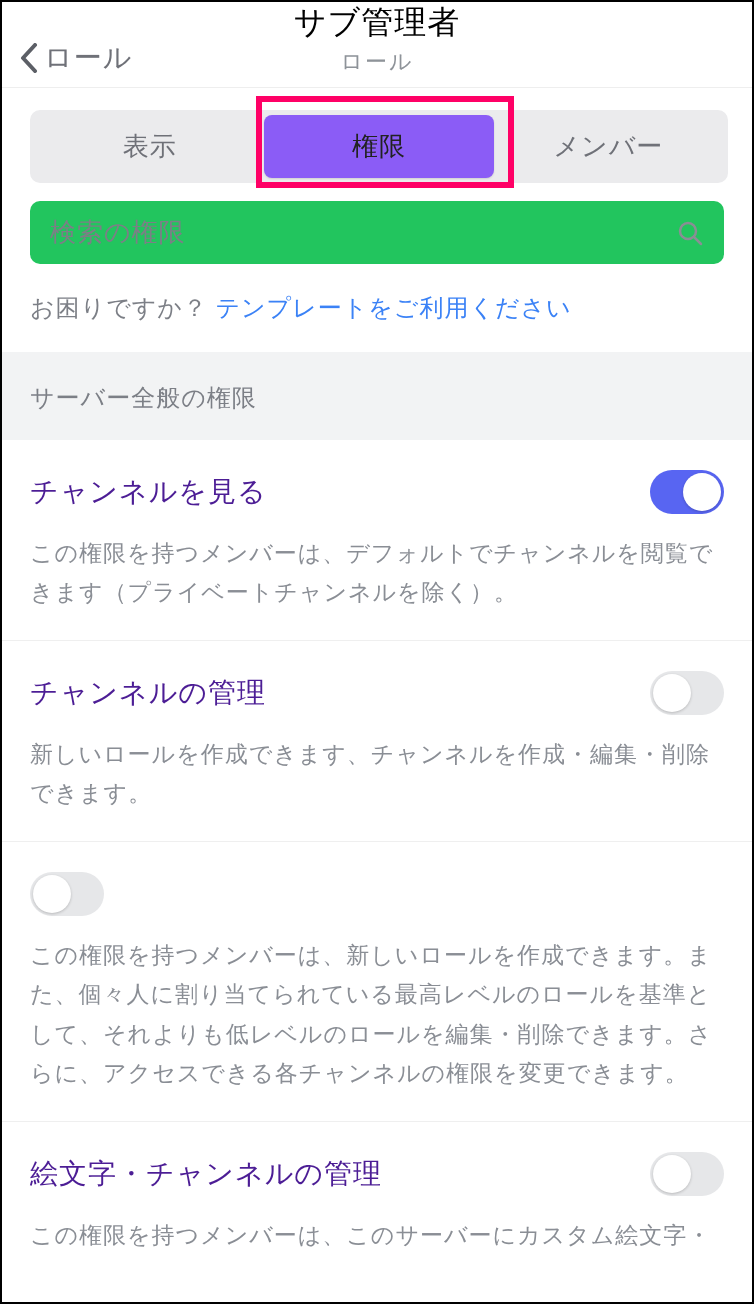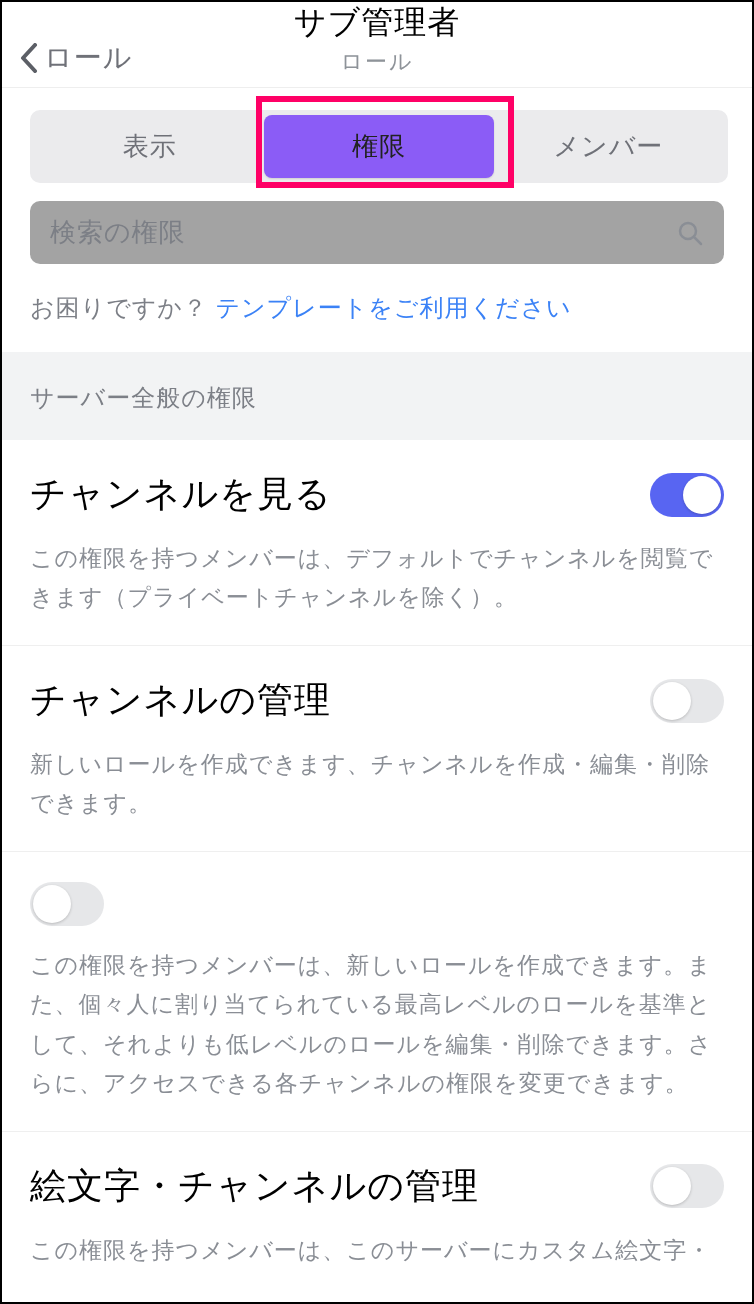--- a/index.html
+++ b/index.html
@@ -80,21 +80,21 @@
 }
 
 .pink-box {
   position: absolute;
   border: 6px solid #ff0066;
   pointer-events: none;
 }
 .tab-container-outer { position: relative; }
 .search-row {
   margin: 18px 28px 0 28px;
-  background: #a3a3a3;
+  background: #22c55e;
   border-radius: 10px;
   display: flex;
   align-items: center;
   padding: 16px 20px;
 }
 .search-input {
   flex: 1;
   border: none;
   background: transparent;
   font-size: 26px;
@@ -124,22 +124,22 @@
   padding: 30px 28px 28px 28px;
   border-bottom: 1px solid #efefef;
 }
 .perm-head {
   display: flex;
   align-items: center;
   justify-content: space-between;
   margin-bottom: 20px;
 }
 .perm-title {
-  font-size: 36px;
-  color: #000000;
+  font-size: 28px;
+  color: #4c1d95;
   letter-spacing: 1px;
 }
 .perm-desc {
   font-size: 23px;
   color: #8a8e95;
   line-height: 1.7;
   letter-spacing: 1px;
 }
 .toggle {
   width: 74px;

